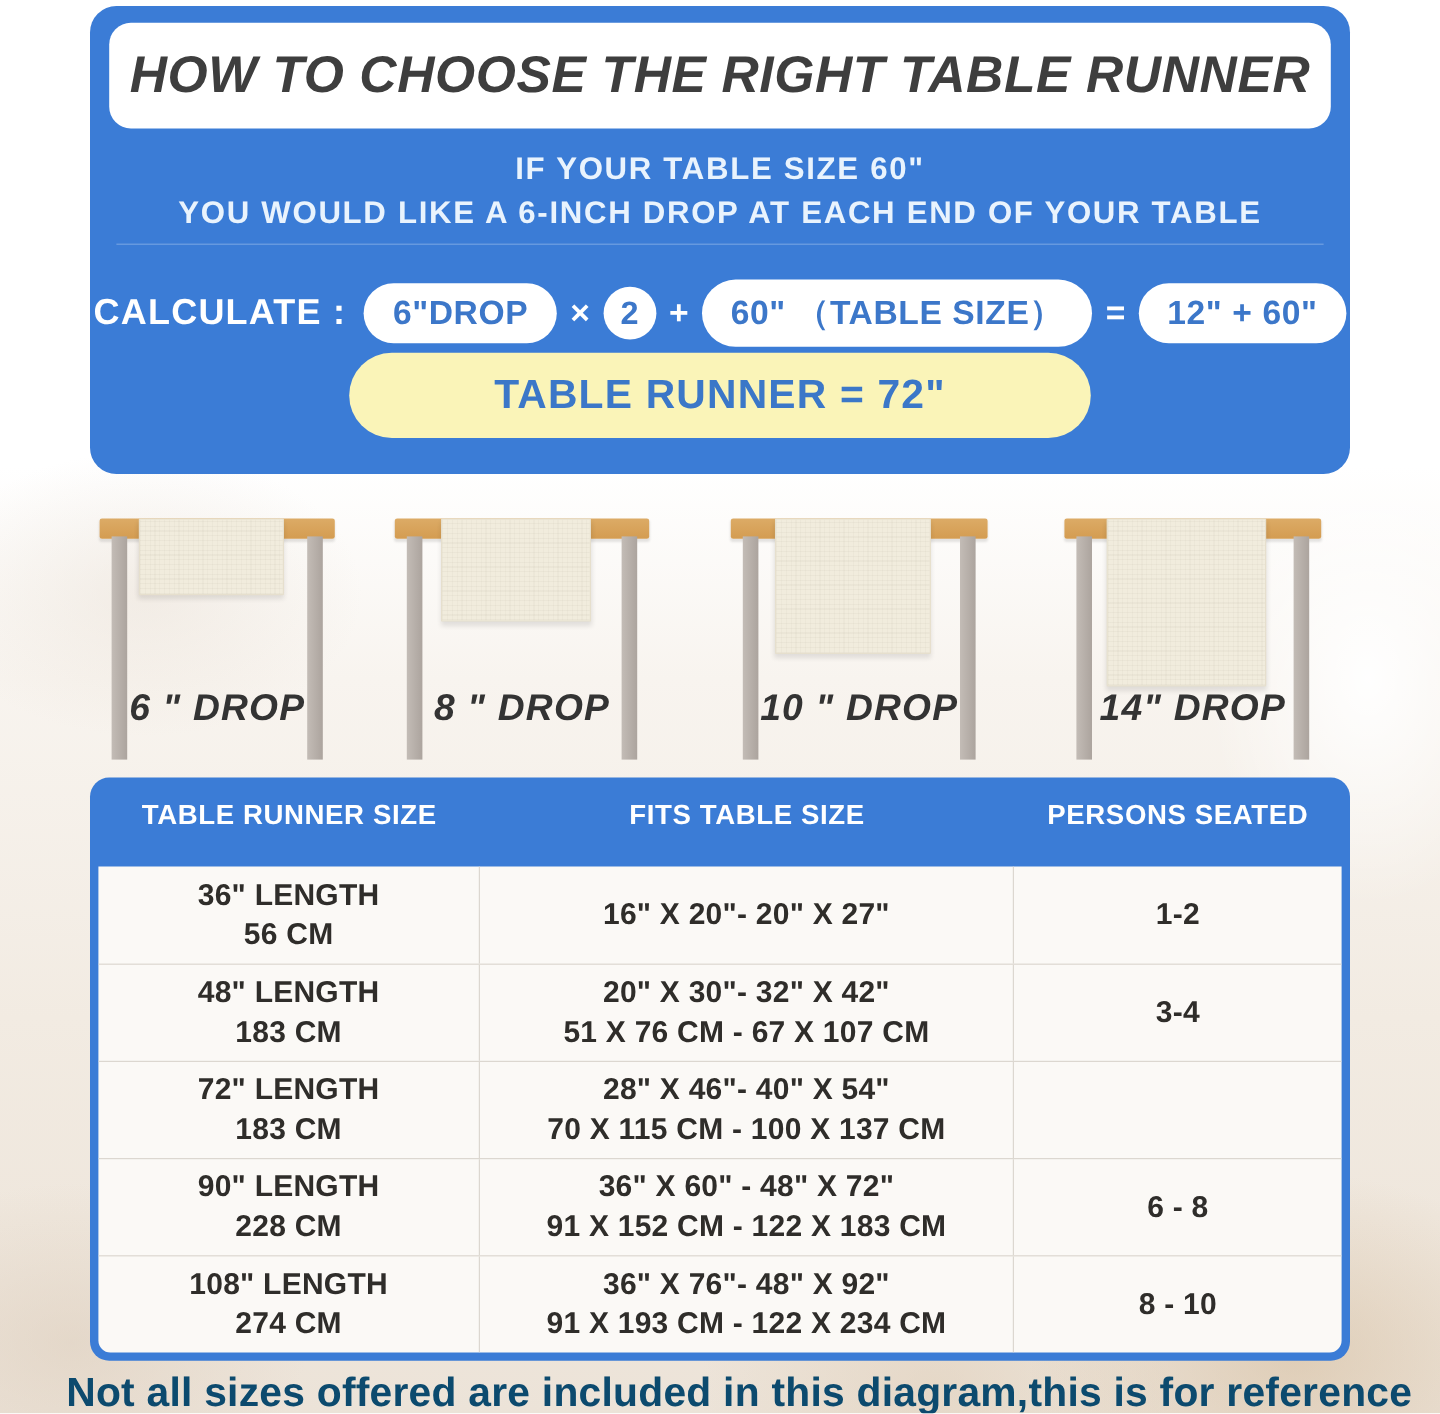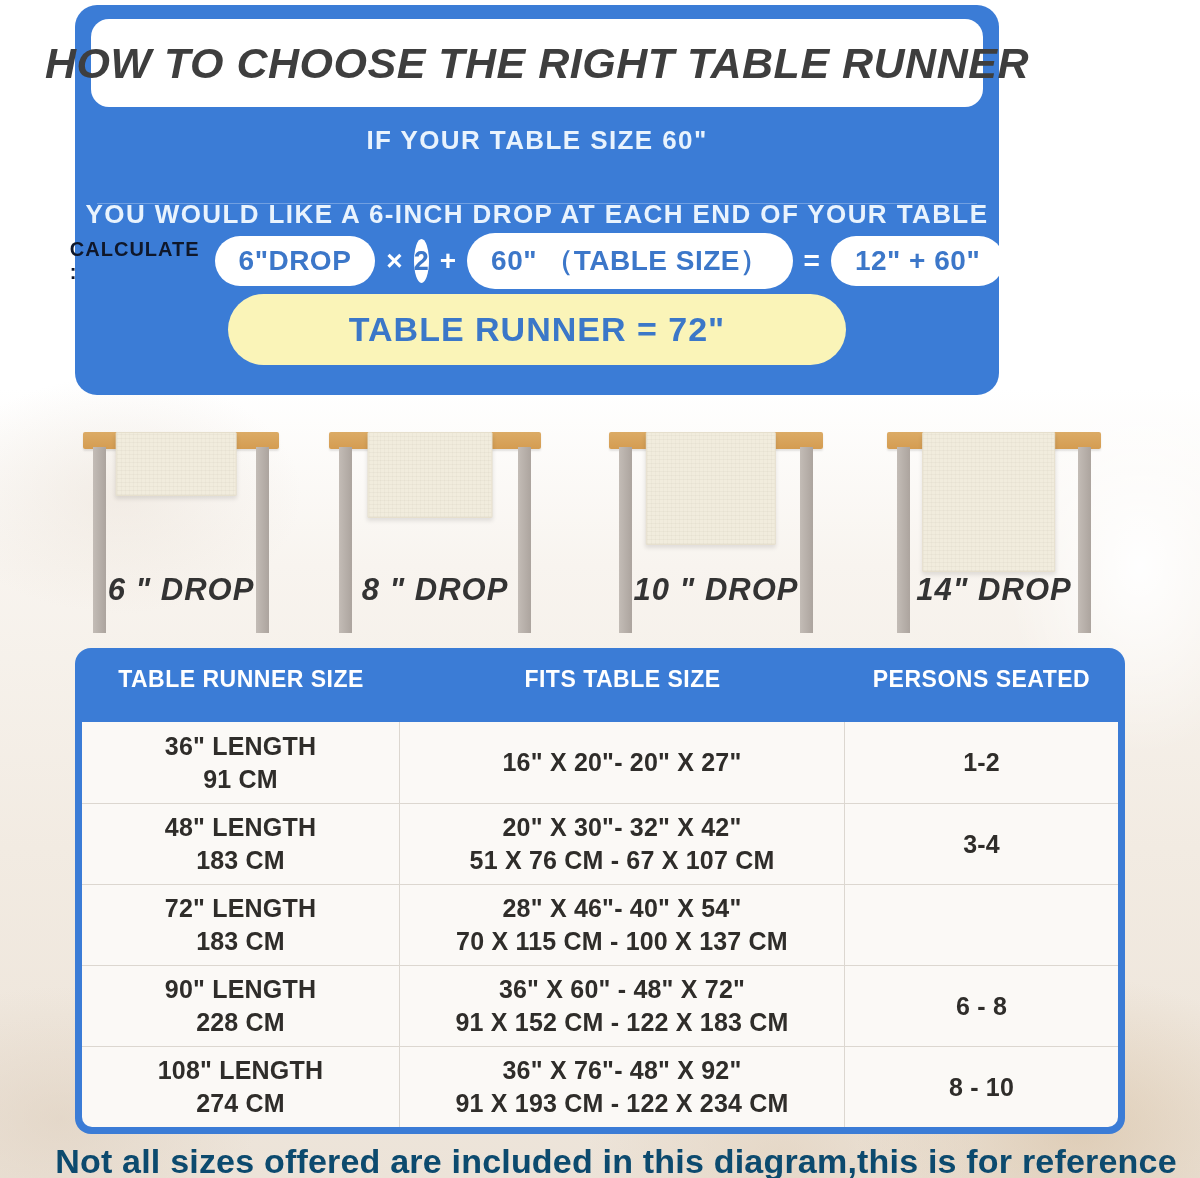--- a/index.html
+++ b/index.html
@@ -17,48 +17,48 @@
       radial-gradient(ellipse 190px 270px at 95% 48%, rgba(255,255,255,0.95), rgba(255,255,255,0) 70%),
       radial-gradient(ellipse 320px 220px at 90% 96%, rgba(206,178,142,0.45), rgba(206,178,142,0) 70%),
       radial-gradient(ellipse 280px 200px at 65% 98%, rgba(222,204,182,0.5), rgba(222,204,182,0) 70%),
       radial-gradient(ellipse 280px 190px at 5% 95%, rgba(219,203,185,0.5), rgba(219,203,185,0) 70%),
       radial-gradient(ellipse 260px 170px at 10% 42%, rgba(229,218,205,0.4), rgba(229,218,205,0) 70%),
       linear-gradient(180deg, #ffffff 0%, #ffffff 33%, #f8f4ef 48%, #f2ebe2 72%, #ece3d8 100%);
   }
 
   
   .hero {
-    position:absolute; left:75px; top:5px; width:924px; height:390px;
+    position:absolute; left:75px; top:5px; width:1050px; height:390px;
     background:#3b7cd6; border-radius:22px;
   }
   .hero-title-box {
     position:absolute; left:16px; right:16px; top:14px; height:88px;
     background:#ffffff; border-radius:18px;
     display:flex; align-items:center; justify-content:center;
   }
   .hero-title {
     font-size:43px; font-weight:800; font-style:italic; color:#3e3e3e;
     letter-spacing:0.5px; white-space:nowrap;
   }
   .hero-sub1, .hero-sub2 {
     position:absolute; left:0; width:100%; text-align:center;
     color:#e9f3fd; font-weight:600; letter-spacing:1.4px;
   }
   .hero-sub1 { top:120px; font-size:26px; }
-  .hero-sub2 { top:157px; font-size:26px;margin-top:37px; }
+  .hero-sub2 { top:157px; font-size:26px; }
   .hero-divider {
     position:absolute; left:22px; right:22px; top:198px; height:1px;
     background:rgba(255,255,255,0.28);
   }
   .calc-row {
     position:absolute; left:0; top:228px; width:100%;
     display:flex; align-items:center; justify-content:center; gap:11px;
   }
   .calc-label {
-    color:#0f172a; font-size:20px; font-weight:800; letter-spacing:1px; margin-right:4px;
+    color:#ffffff; font-size:30px; font-weight:800; letter-spacing:1px; margin-right:4px;
   }
   .pill {
     background:#ffffff; color:#3c77c9; font-weight:800; font-size:28px;
     border-radius:29px; padding:9px 24px; letter-spacing:0.5px; white-space:nowrap;
   }
   .op { color:#ffffff; font-size:28px; font-weight:800; }
   .circle {
     background:#ffffff; color:#3c77c9; width:44px; height:44px; border-radius:50%;
     display:flex; align-items:center; justify-content:center;
     font-size:27px; font-weight:800;
@@ -211,21 +211,21 @@
       <div class="col-h">TABLE RUNNER SIZE</div>
       <div class="col-h">FITS TABLE SIZE</div>
       <div class="col-h">PERSONS SEATED</div>
     </div>
 
     <div class="size-body">
 
       <div class="size-row">
         <div class="cell cell-runner">
           <span>36" LENGTH</span>
-          <span>91 CM</span>
+          <span>56 CM</span>
         </div>
         <div class="cell cell-fits">
           <span>16" X 20"- 20" X 27"</span>
         </div>
         <div class="cell">1-2</div>
       </div>
 
       <div class="size-row">
         <div class="cell cell-runner">
           <span>48" LENGTH</span>

